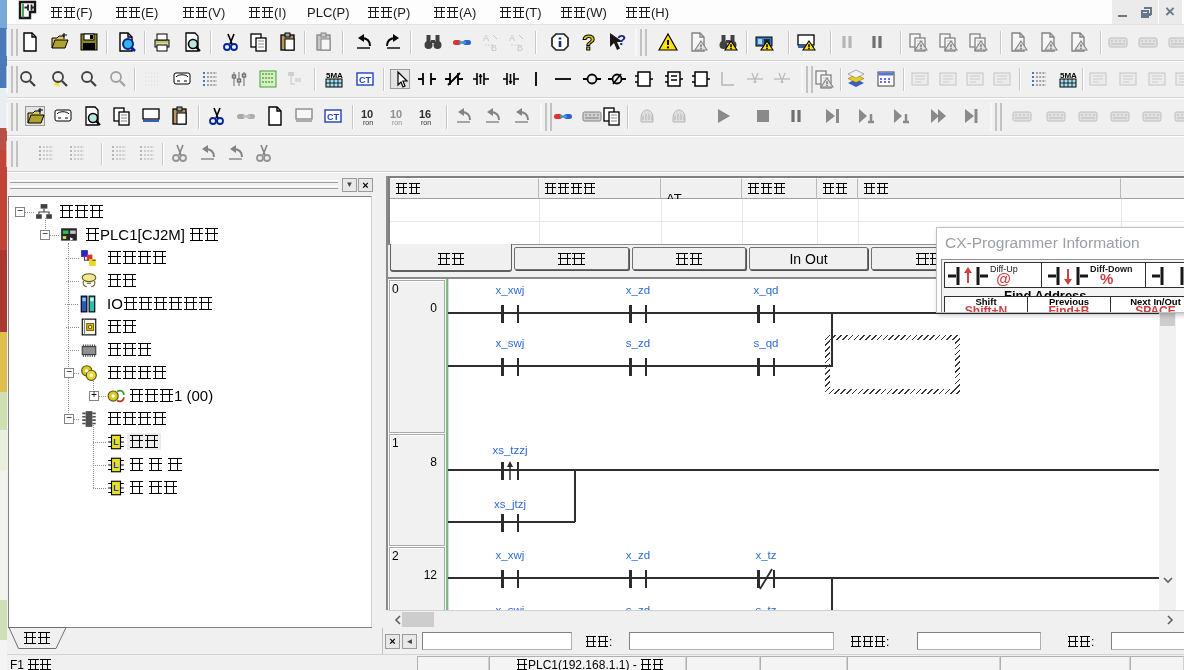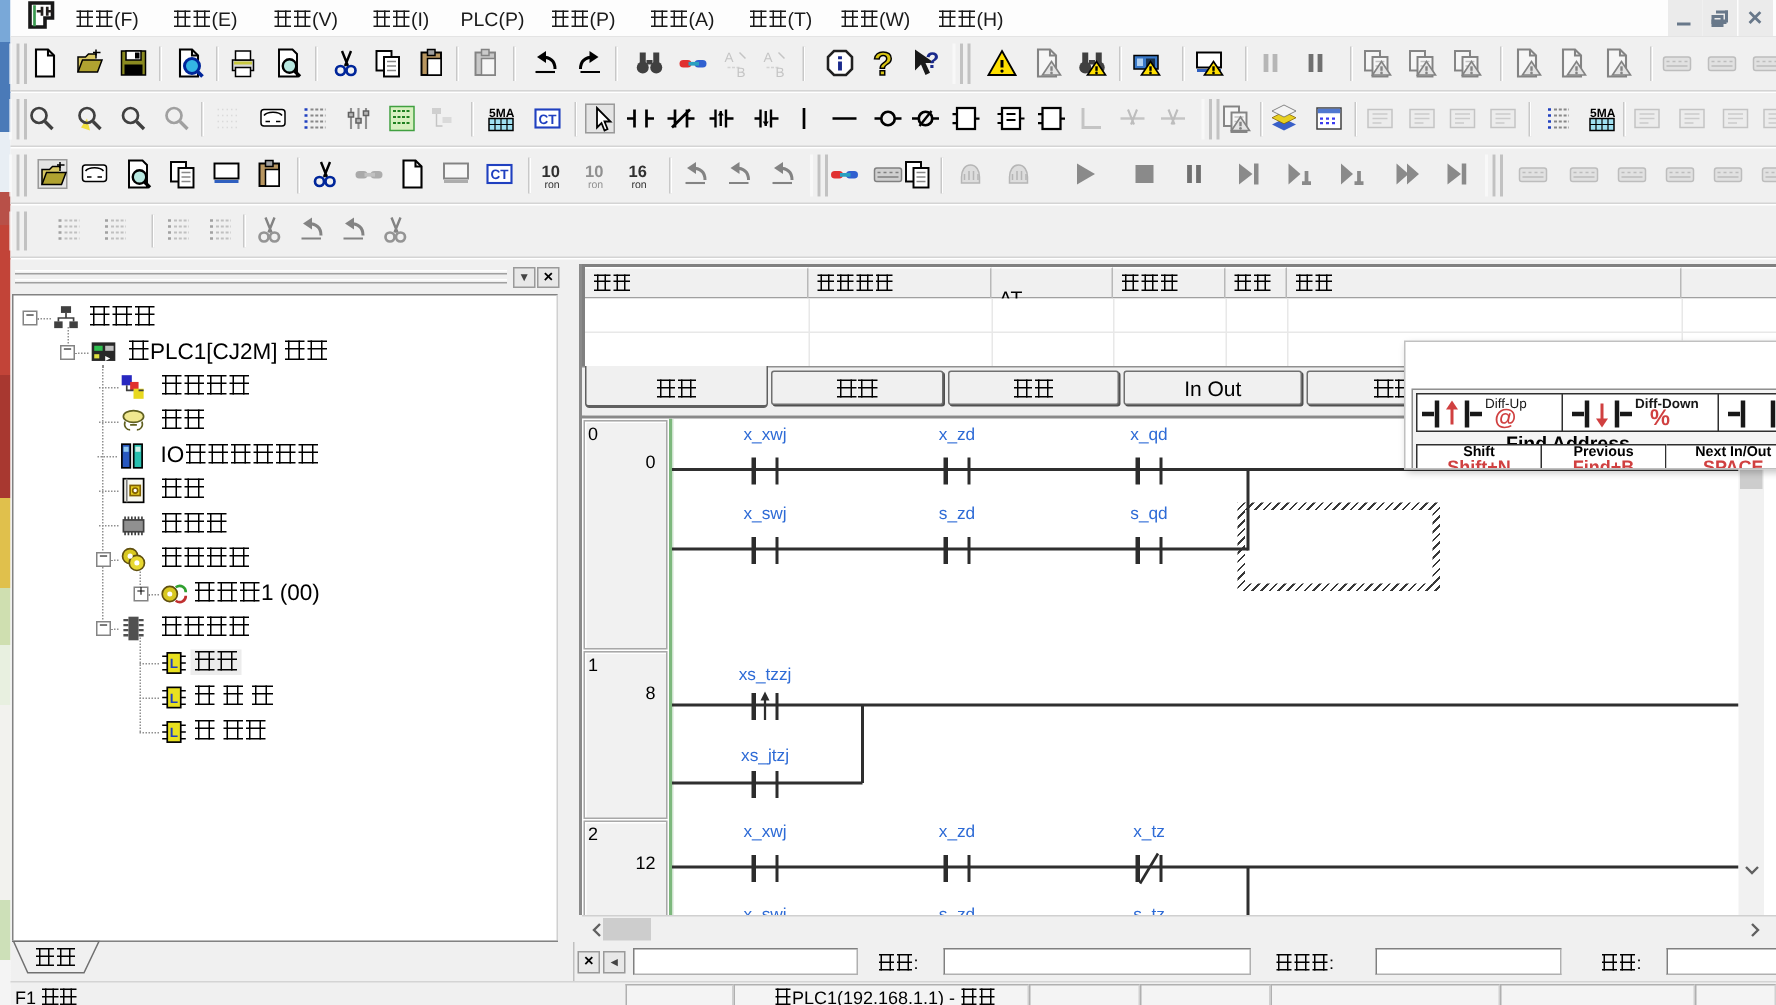--- a/index.html
+++ b/index.html
@@ -1114,20 +1114,21 @@
 <div class="a" style="left:388px;top:610px;width:796px;height:17px;background:#f0f0f0;border-top:1px solid #d0d0d0">
     <div class="a" style="left:4px;top:3px;width:12px;height:12px"><svg width="12" height="12">
         <path d="M8 2L4 6l4 4" stroke="#606060" stroke-width="1.6" fill="none"></path>
       </svg></div>
     <div class="a" style="left:14px;top:1px;width:32px;height:15px;background:#cdcdcd"></div>
     <div class="a" style="left:776px;top:3px;width:12px;height:12px"><svg width="12" height="12">
         <path d="M4 2l4 4-4 4" stroke="#606060" stroke-width="1.6" fill="none"></path>
       </svg></div>
   </div>
 <div class="a" style="left:936px;top:227px;width:260px;height:86px;background:#fff;border:1px solid #c0c0c0;box-shadow:2px 2px 5px rgba(0,0,0,.25);overflow:hidden">
+<div class="a" style="left:8px;top:6px;font-size:15.5px;color:#9aa0a6;white-space:nowrap">CX-Programmer Information</div>
 <div class="a" style="left:4px;top:31px;width:256px;height:60px;border:1px solid #909090;background:#f4f4f4">
  <div class="a" style="left:2px;top:2px;width:300px;height:26px">
   <div class="a" style="left:0;top:0;width:98px;height:26px;border:1.5px solid #303030;background:#fff"></div>
   <div class="a" style="left:98px;top:0;width:104px;height:26px;border:1.5px solid #303030;border-left:0;background:#fff"></div>
   <div class="a" style="left:202px;top:0;width:98px;height:26px;border:1.5px solid #303030;border-left:0;background:#fff"></div>
   <svg class="a" style="left:4px;top:3px" width="40" height="22" viewBox="0 0 40 22">
           <path d="M0 11h8M32 11h40M10 2v18M30 2v18" stroke="#181818" stroke-width="3"></path>
           <path d="M20 6v12" stroke="#d04040" stroke-width="2"></path>
           <path d="M20 2l-4 6h8z" fill="#d04040"></path>
         </svg>

